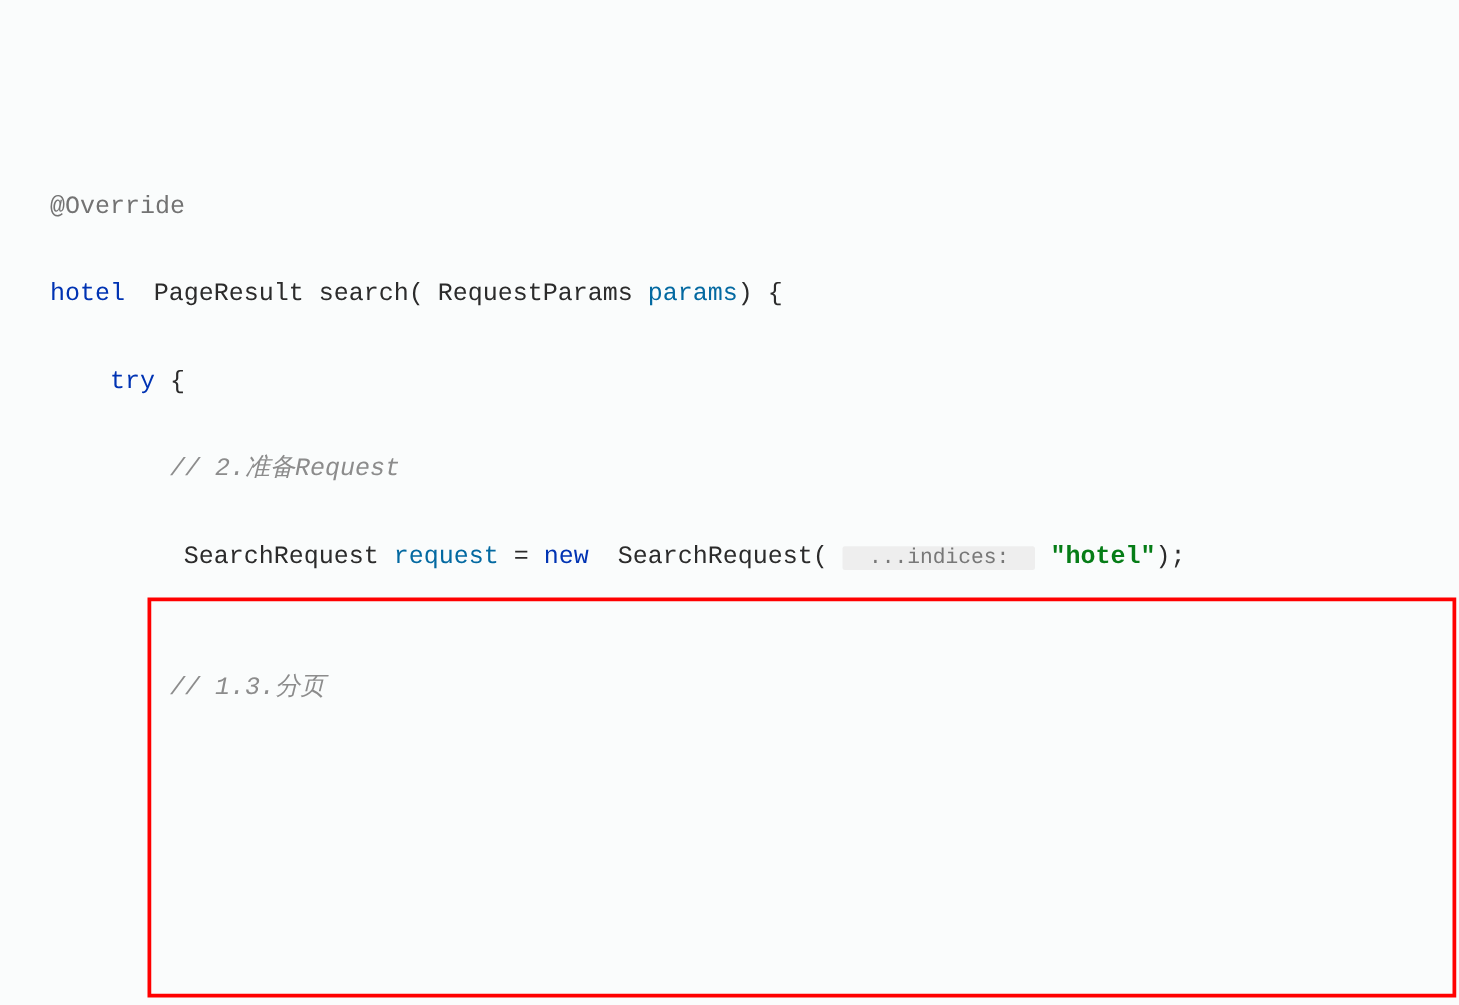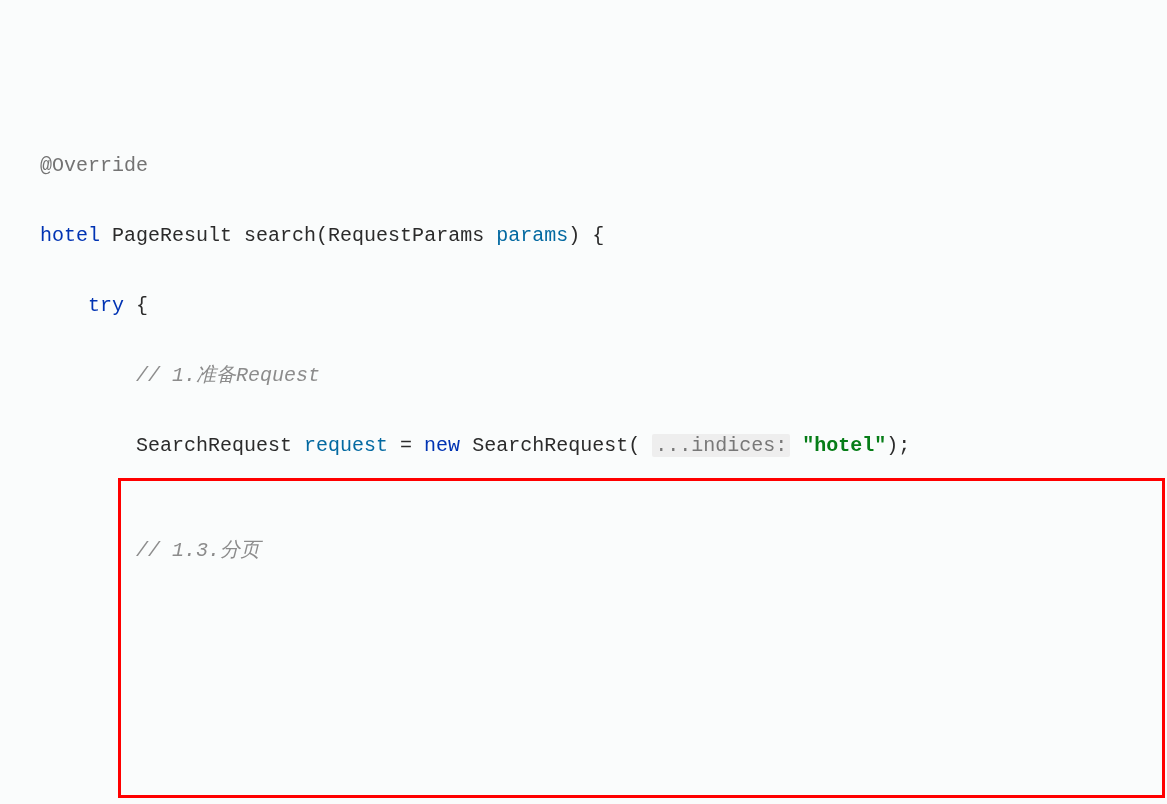--- a/index.html
+++ b/index.html
@@ -8,49 +8,49 @@
       font-family: "Consolas", "Monaco", "Courier New", monospace;
       font-size: 20px;
       line-height: 1.75;
       padding: 8px 0 0 40px;
       color: #2b2b2b;
       white-space: pre;
       overflow-x: hidden;
     }
     .annotation { color: #737373; font-style: normal; }
     .keyword { color: #0033b3; font-weight: normal; }
-    .type { color: #2b2b2b; }
+    .type { color: #2b2b2b; margin-left: 11px; }
     .method { color: #2b2b2b; }
     .comment { color: #8c8c8c; font-style: italic; }
     .string { color: #067d17; font-weight: bold; }
     .identifier { color: #0369a1; }
     .hint {
       background: #eeeeee;
       color: #787878;
       font-style: normal;
-      font-size: 20px;
-      padding: 0 3px;
+      font-size: 17px;
+      padding: 0 21px;
       border-radius: 2px;
     }
     .redbox {
       border: 3px solid #ff0000;
       position: absolute;
     }
     .code-line { display: block; }
     pre { font-family: inherit; }
   </style>
 </head>
 <body>
 
 
 
 <pre><span class="code-line"><span class="annotation">@Override</span></span>
 <span class="code-line"><span class="keyword">hotel</span> <span class="type">PageResult</span> <span class="method">search</span><span>(</span><span class="type">RequestParams</span> <span class="identifier">params</span><span>)</span><span> {</span></span>
 <span class="code-line">    <span class="keyword">try</span><span> {</span></span>
-<span class="code-line">        <span class="comment">// 1.准备Request</span></span>
+<span class="code-line">        <span class="comment">// 2.准备Request</span></span>
 <span class="code-line">        <span class="type">SearchRequest</span> <span class="identifier">request</span><span> = </span><span class="keyword">new</span> <span class="type">SearchRequest</span>( <span class="hint">...indices:</span> <span class="string">"hotel"</span><span>);</span></span>
 <span class="code-line"></span>
 <span class="code-line">        <span class="comment">// 1.3.分页</span></span>
 
 
 
 <span class="code-line"></span>
 
 
 

